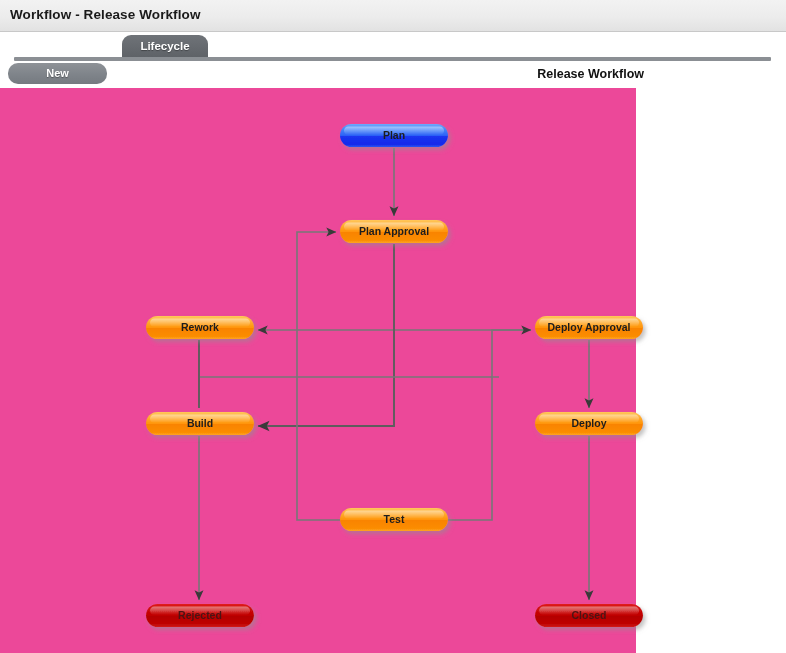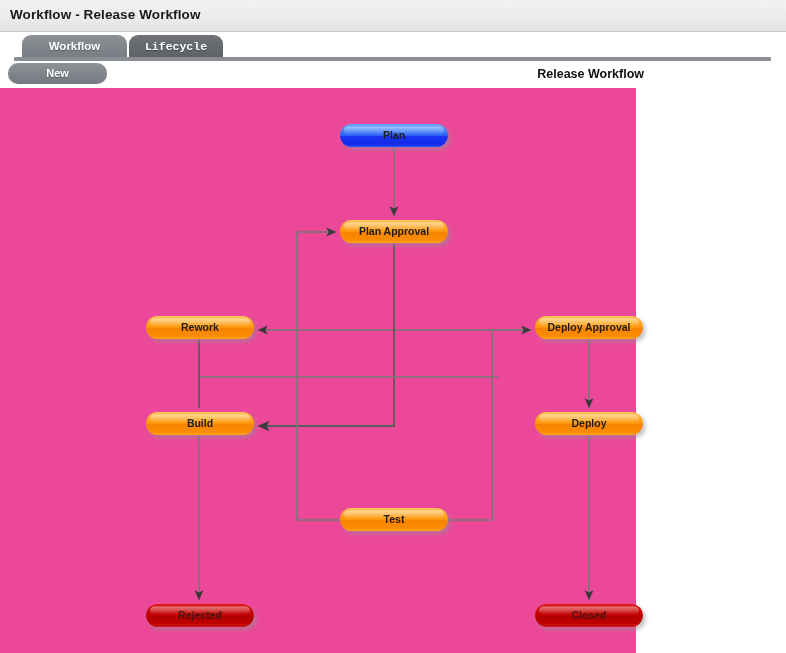--- a/index.html
+++ b/index.html
@@ -56,24 +56,23 @@
     text-shadow: 0 1px 1px rgba(0,0,0,.35);
     cursor: pointer;
     user-select: none;
   }
   .tab.t0 {
     left: 22px;
     width: 105px;
     background: linear-gradient(to bottom, #8d9196 0%, #80858b 55%, #777c82 100%);
   }
   .tab.t1 {
-    left: 129px;
-    width: 94px;
+    left: 122px;
+    width: 86px;
     background: linear-gradient(to bottom, #6f7378 0%, #65696e 55%, #5d6166 100%);
-    font-family: Liberation Mono, monospace;
   }
   #tabrule {
     position: absolute;
     left: 14px; top: 57px;
     width: 757px; height: 4px;
     background: #8b8f94;
     border-radius: 1px;
   }
 
   
@@ -131,21 +130,20 @@
   .node-rect { cursor: pointer; }
 </style>
 </head>
 <body>
 
 <div id="titlebar">
   <div class="title-text">Workflow - Release Workflow</div>
 </div>
 
 <div id="tabstrip">
-  <div class="tab t0">Workflow</div>
   <div class="tab t1">Lifecycle</div>
 </div>
 <div id="tabrule"></div>
 
 <div id="buttonbar">
   <div id="new-button">New</div>
   <div id="canvas-heading">Release Workflow</div>
 </div>
 
 <div id="diagram-wrap">

